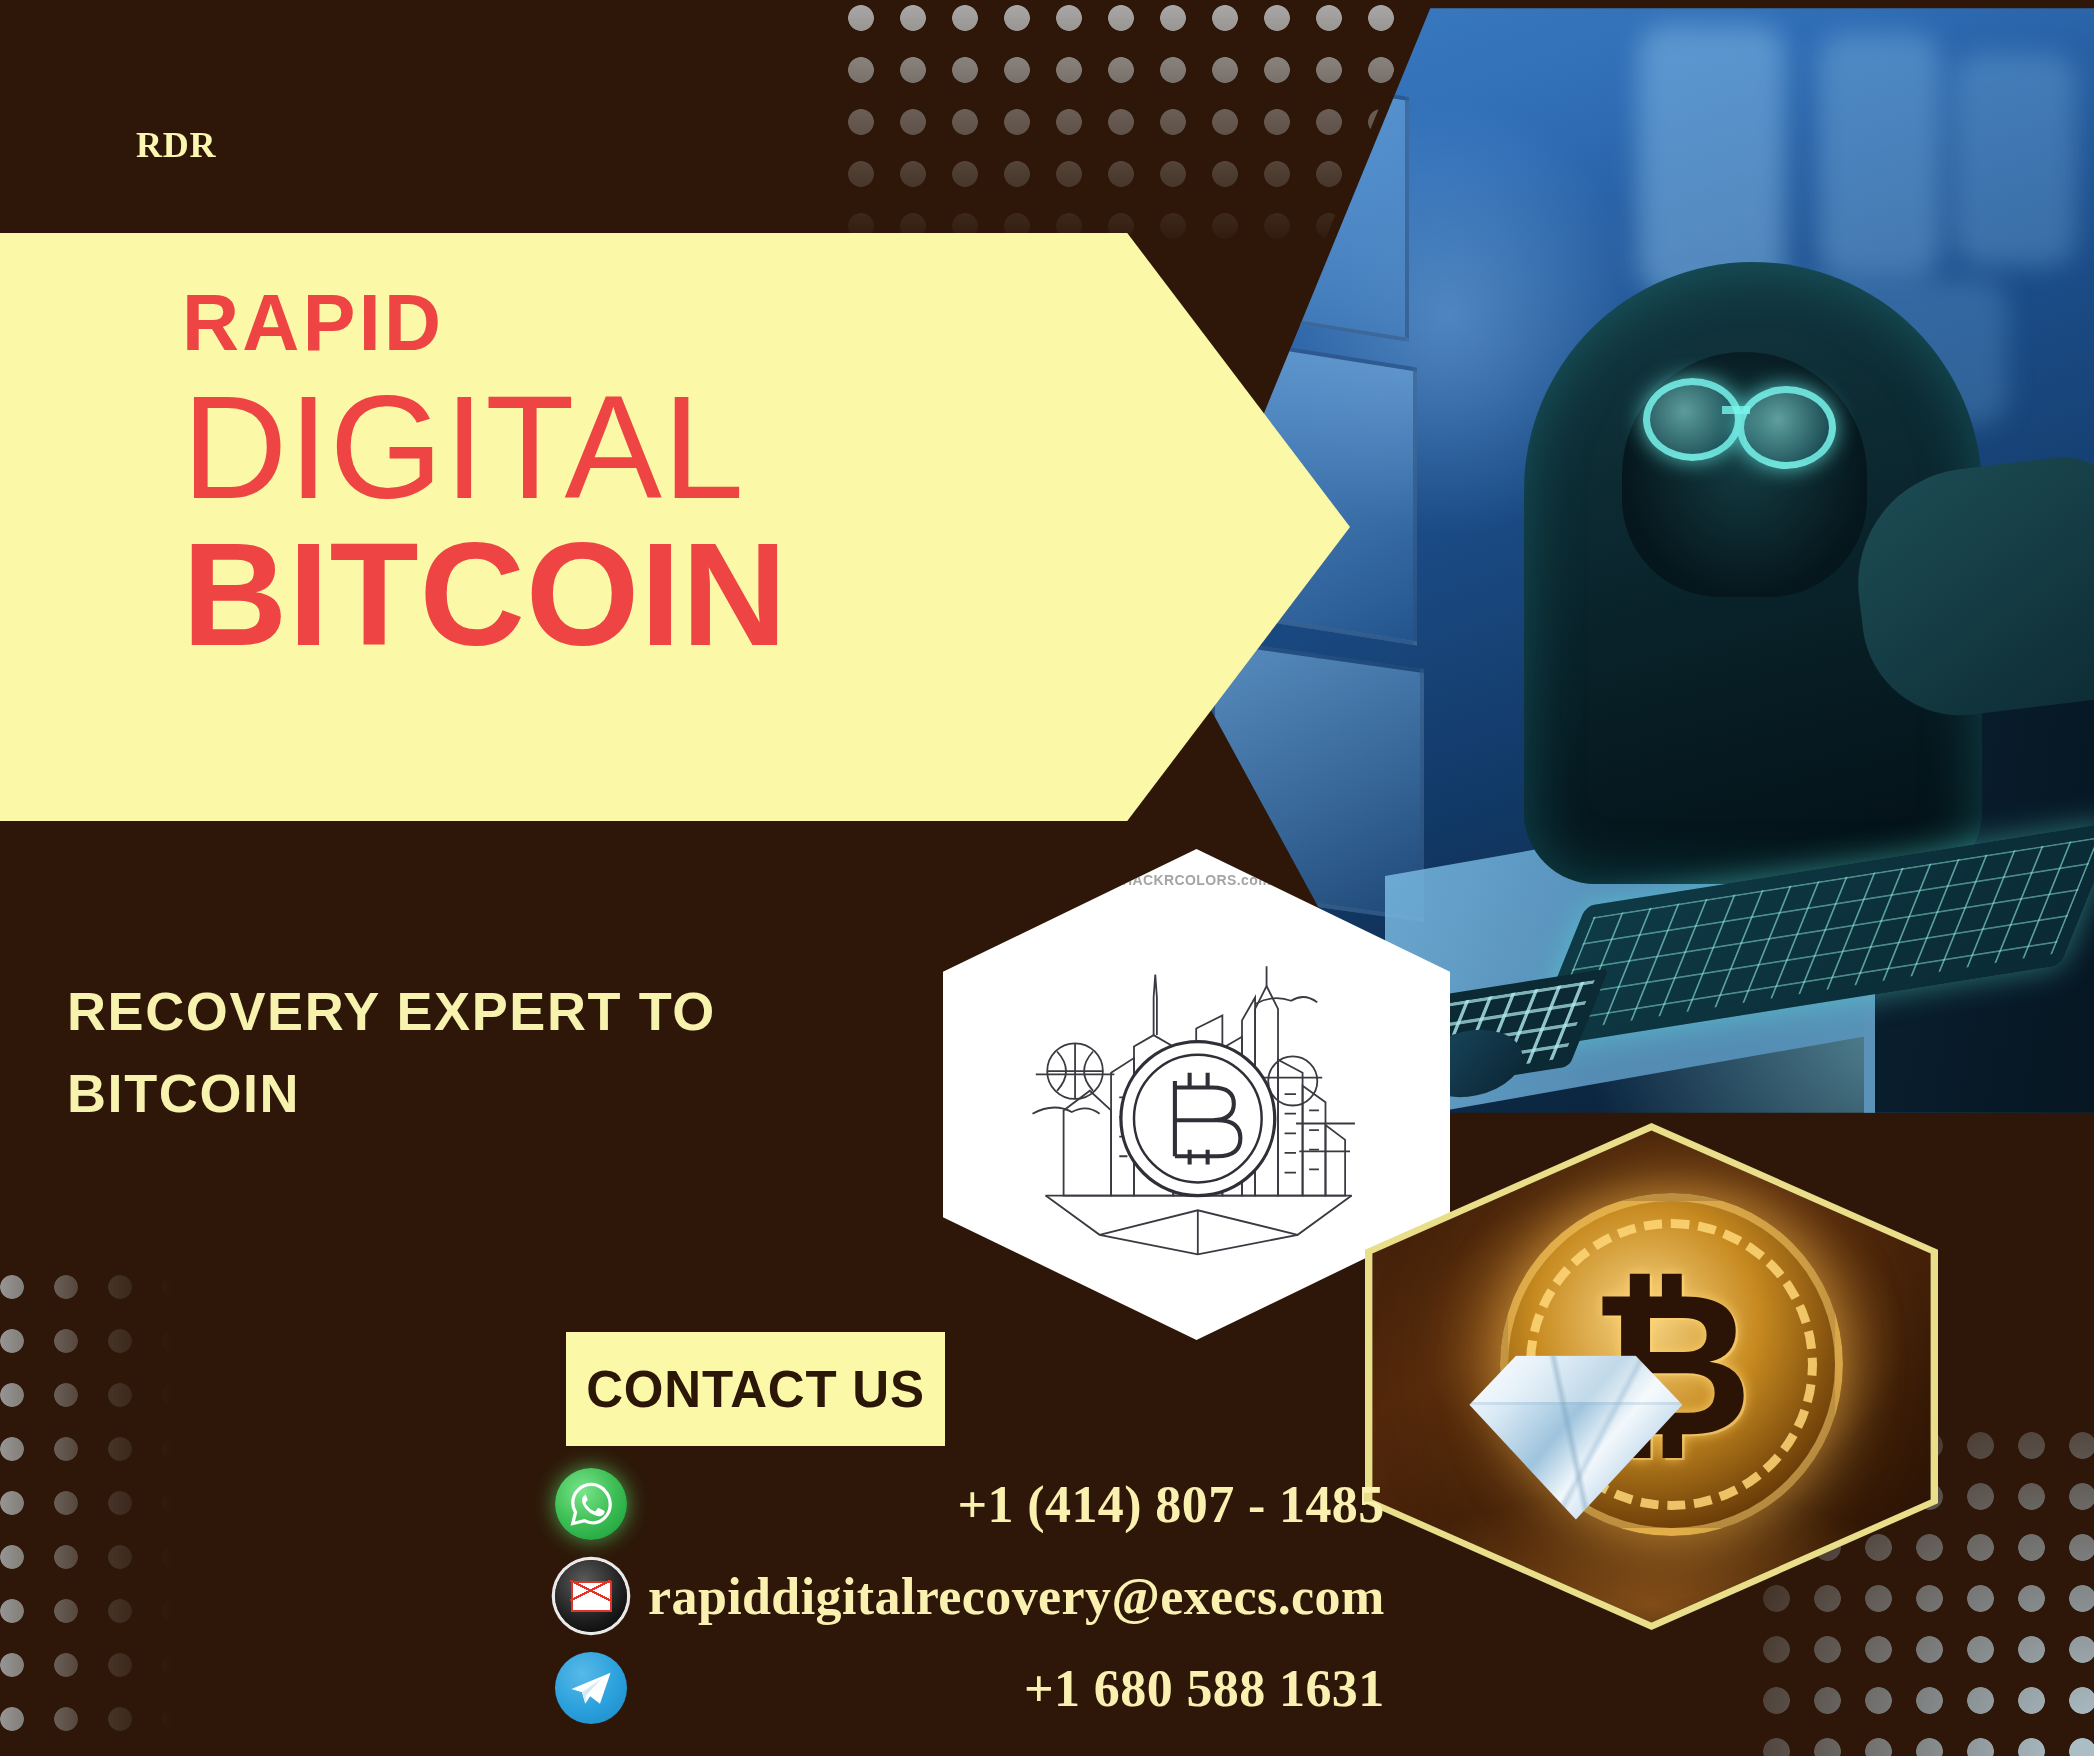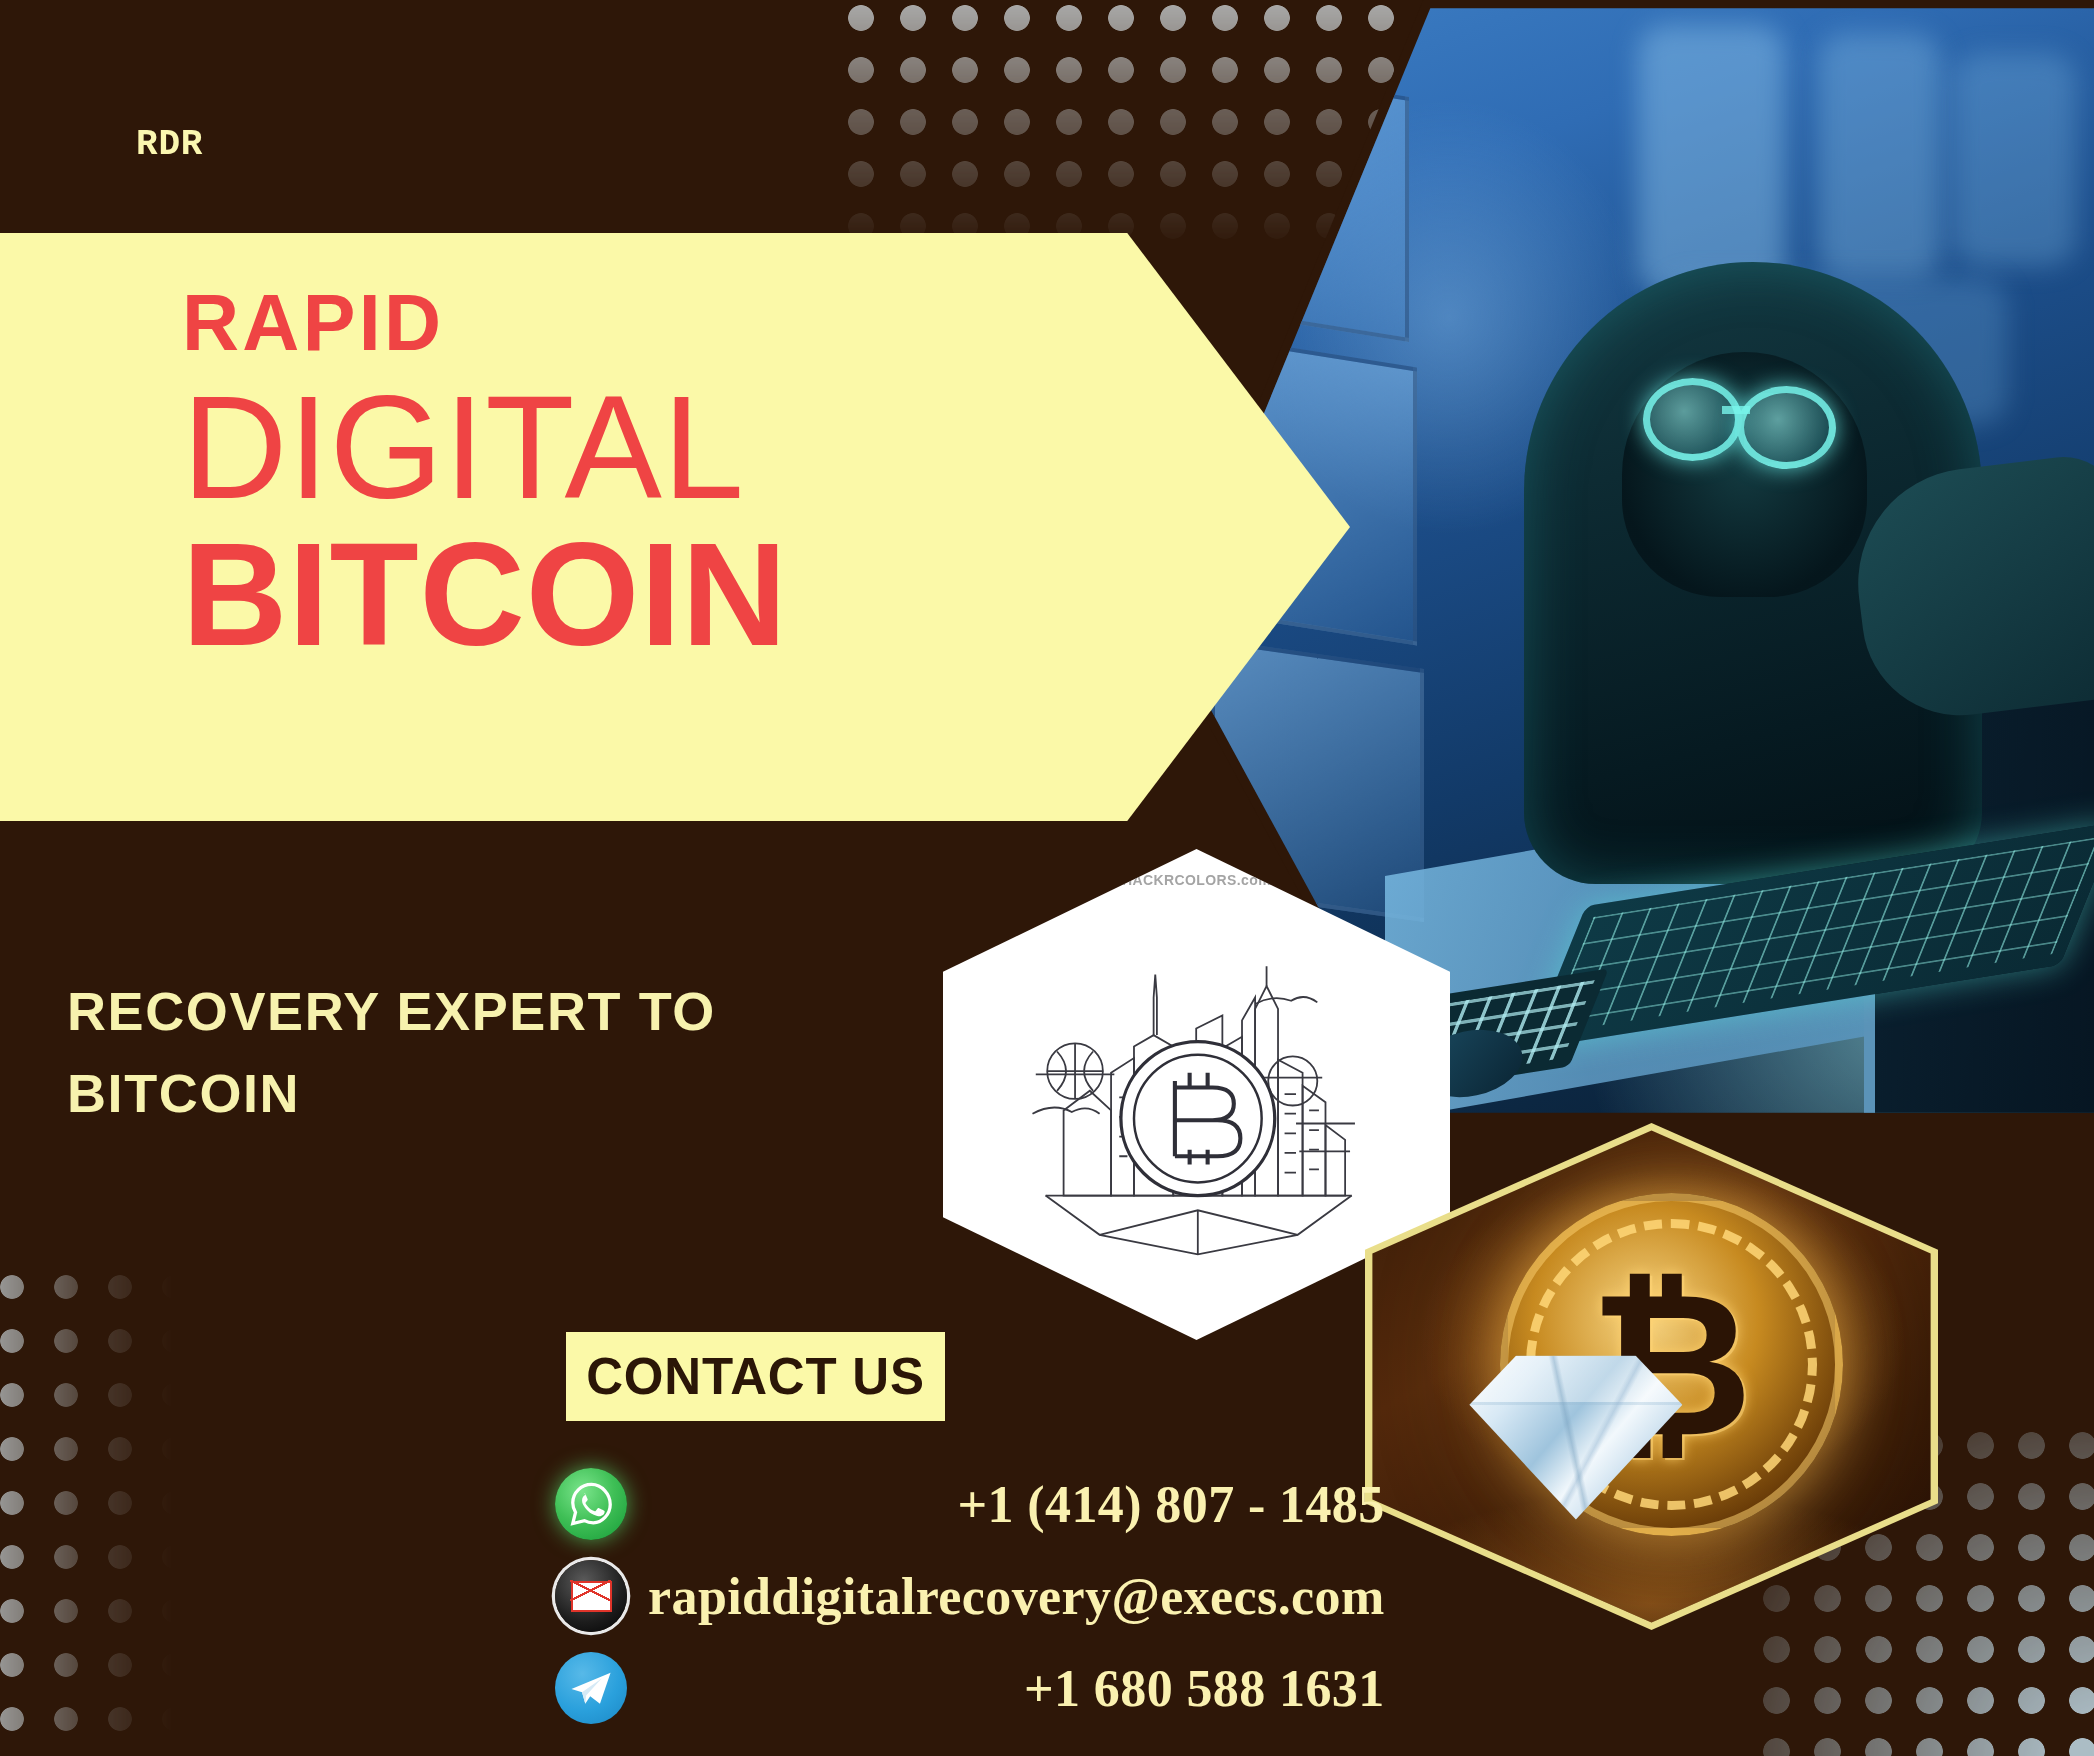--- a/index.html
+++ b/index.html
@@ -36,21 +36,21 @@
     background-size:51px 51px;
     -webkit-mask-image:radial-gradient(circle at 100% 100%, rgba(0,0,0,1) 10%, rgba(0,0,0,.55) 48%, rgba(0,0,0,0) 92%);
     mask-image:radial-gradient(circle at 100% 100%, rgba(0,0,0,1) 10%, rgba(0,0,0,.55) 48%, rgba(0,0,0,0) 92%);
     opacity:.9;
   }
 
   
   .logo{
     position:absolute;left:136px;top:124px;
     font-size:36px;font-weight:bold;letter-spacing:0.8px;
-    color:#FBF7B0;font-family:Liberation Mono, monospace;
+    color:#FBF7B0;font-family:Liberation Serif, serif;
   }
 
   
   .photo-wrap{
     position:absolute;left:1162px;top:0;width:933px;height:1121px;
     -webkit-clip-path:polygon(100% 0, 100% 100%, 28% 100%, 0 57%, 28% 0);
     clip-path:polygon(100% 0, 100% 100%, 28% 100%, 0 57%, 28% 0);
     background:#2E1708;
   }
   .photo{
@@ -197,21 +197,21 @@
   .diamond:after{
     content:"";position:absolute;inset:0;
     background:
       linear-gradient(78deg, rgba(255,255,255,.0) 46%, rgba(120,160,190,.45) 48%, rgba(255,255,255,0) 50%),
       linear-gradient(-62deg, rgba(255,255,255,0) 40%, rgba(140,175,205,.4) 42%, rgba(255,255,255,0) 44%),
       linear-gradient(to bottom, rgba(255,255,255,.35) 0 28%, rgba(150,185,210,.3) 28% 30%, rgba(255,255,255,0) 30%);
   }
 
   
   .contact-badge{
-    position:absolute;left:566px;top:1332px;width:379px;height:89px;
+    position:absolute;left:566px;top:1332px;width:379px;height:114px;
     background:#FBF9A8;display:flex;align-items:center;justify-content:center;
   }
   .contact-badge span{
     color:#2B1607;font-size:51px;font-weight:bold;letter-spacing:0.8px;
   }
   .contact-list{position:absolute;left:555px;top:1458px;}
   .crow{display:flex;align-items:center;height:92px;justify-content:space-between;}
   .cicon{width:72px;height:72px;flex:0 0 72px;position:relative;margin-right:21px;}
   .ctext{
     color:#FAF1B0;font-size:52px;font-weight:bold;letter-spacing:0.4px;

